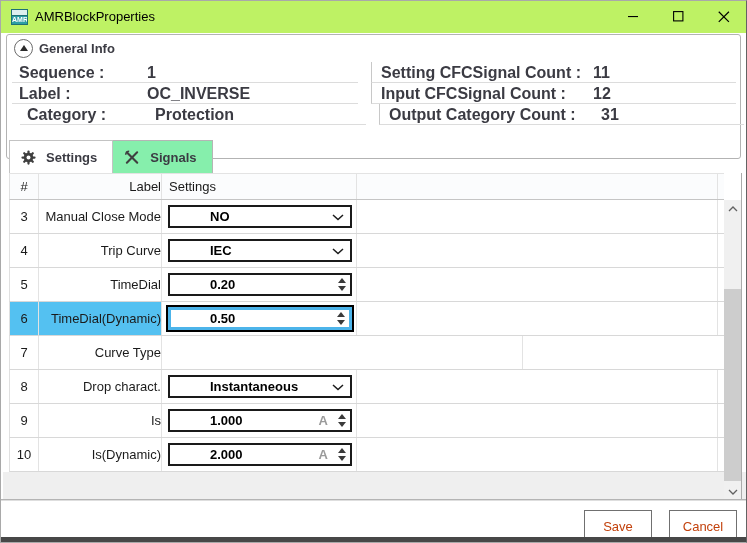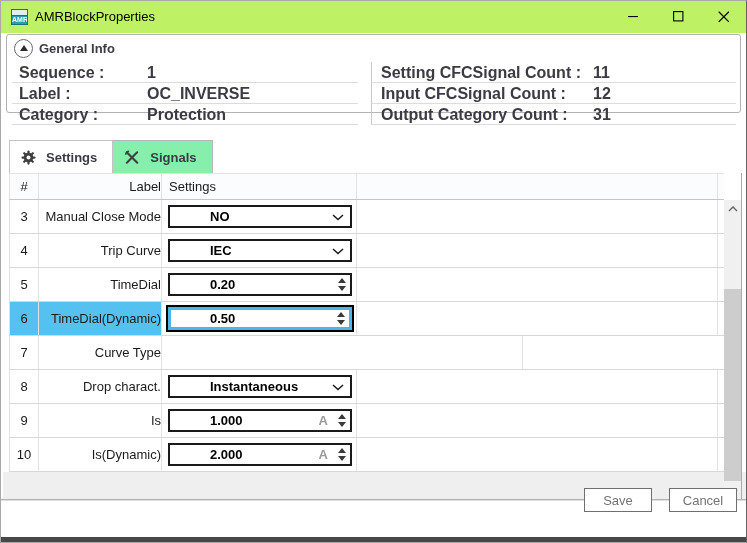--- a/index.html
+++ b/index.html
@@ -16,31 +16,31 @@
   
   .titlebar{position:absolute;left:0;top:0;width:100%;height:32px;background:#bef264;}
   .app-icon{position:absolute;left:10px;top:8px;width:17px;height:16px;background:var(--icon-teal);
     border:1px solid #1d7076;display:flex;flex-direction:column;overflow:hidden;}
   .app-icon .band{height:6px;background:#ddefef;border-bottom:1px solid #1d7076;}
   .app-icon .txt{color:#fff;font-size:7px;font-weight:bold;line-height:8px;text-align:center;letter-spacing:0;}
   .title{position:absolute;left:34px;top:8px;font-size:13px;color:#000;}
   .winbtns{position:absolute;right:0;top:0;height:31px;display:flex;}
   .winbtn{width:45px;height:31px;display:flex;align-items:center;justify-content:center;cursor:default;}
   
-  .geninfo{position:absolute;left:5px;top:33px;width:735px;height:79px;
+  .geninfo{position:absolute;left:5px;top:33px;width:735px;height:125px;
     border:1px solid #b3b3b3;border-radius:3px;background:#fff;}
   .gi-toggle{position:absolute;left:7px;top:4px;width:19px;height:19px;border:1px solid #6b6b6b;
     border-radius:50%;display:flex;align-items:center;justify-content:center;background:#fff;}
   .caret-up{width:0;height:0;border-left:4.5px solid transparent;border-right:4.5px solid transparent;
     border-bottom:6px solid #2b2b2b;margin-top:-1px;}
   .gi-title{position:absolute;left:32px;top:6px;font-size:13px;font-weight:600;color:#3b3b43;}
   .gi-row{position:absolute;height:21px;border-bottom:1px solid #dcdcdc;font-size:16px;font-weight:600;color:#3b3b43;}
   .gi-row.l{left:5px;width:346px;}
   .gi-row.r{left:364px;width:365px;border-left:1px solid #c8c8c8;}
-  .gi-row.t0{top:27px;} .gi-row.t1{top:48px;} .gi-row.t2{top:69px;}
+  .gi-row.t0{top:27px;} .gi-row.t1{top:48px;} .gi-row.t2{top:69px;margin-left:8px;}
   .gi-label{position:absolute;left:7px;top:2px;white-space:nowrap;}
   .gi-row.r .gi-label{left:9px;}
   .gi-value{position:absolute;top:2px;white-space:nowrap;}
   .gi-row.l .gi-value{left:135px;}
   .gi-row.r .gi-value{left:221px;}
   
   .tabs{position:absolute;left:8px;top:139px;height:33px;display:flex;align-items:stretch;}
   .tab{display:flex;align-items:center;gap:10px;padding:0 15px 0 11px;font-size:13px;font-weight:600;color:#3b3b43;cursor:default;}
   .tab.active{background:#fff;border:1px solid #c3c3c3;border-bottom:none;z-index:2;}
   .tab.inactive{background:#86efac;border:1px solid #b5b5b5;border-bottom:none;border-left:none;}
@@ -75,22 +75,22 @@
   .empty-strip{position:absolute;left:2px;top:471px;width:743px;height:27px;background:#efefef;}
   .grid-right-line{position:absolute;left:740px;top:172px;width:1px;height:327px;background:#ababab;}
   .footer-sep{position:absolute;left:0;top:498px;width:100%;height:1px;background:#b4b4b4;}
   .footer-sep2{position:absolute;left:0;top:499px;width:100%;height:1px;background:#dedede;}
   
   .scrollbar{position:absolute;left:723px;top:199px;width:17px;height:300px;background:#f0f0f0;}
   .sb-arrow{position:absolute;left:0;width:17px;height:17px;display:flex;align-items:center;justify-content:center;}
   .sb-arrow.up{top:0;} .sb-arrow.down{bottom:0;}
   .sb-thumb{position:absolute;left:0;top:89px;width:17px;height:192px;background:#cdcdcd;}
   
-  .btn{position:absolute;top:487px;width:68px;height:24px;background:#fff;border:1px solid #707070;
-    font-family:"Liberation Sans",sans-serif;font-size:13px;color:#737373;cursor:default;}
+  .btn{position:absolute;top:509px;width:68px;height:32px;background:#fff;border:1px solid #707070;
+    font-family:"Liberation Sans",sans-serif;font-size:13px;color:#c2410c;cursor:default;}
   .btn.save{left:583px;} .btn.cancel{left:668px;}
   .bottom-strip{position:absolute;left:0;bottom:0;width:100%;height:5px;background:#474747;}
 </style>
 </head>
 <body>
 
 <div class="window">
 
   <div class="titlebar">
     <div class="app-icon">

